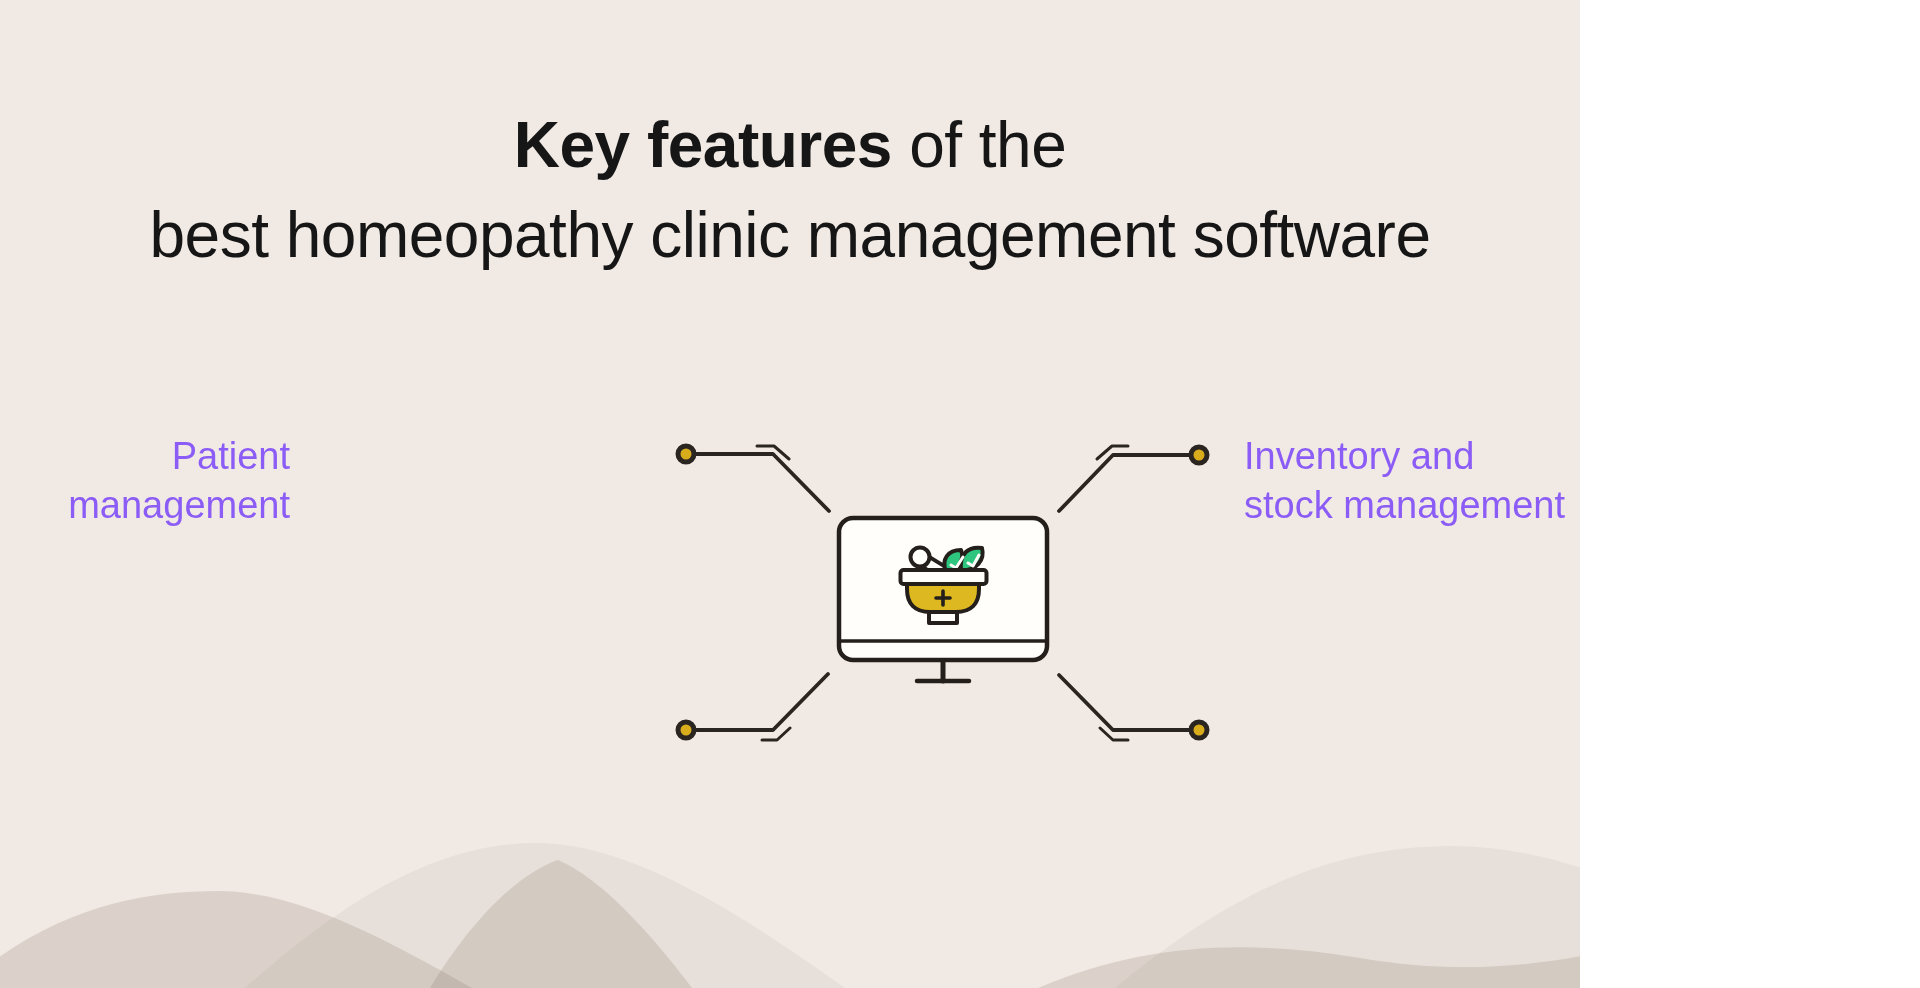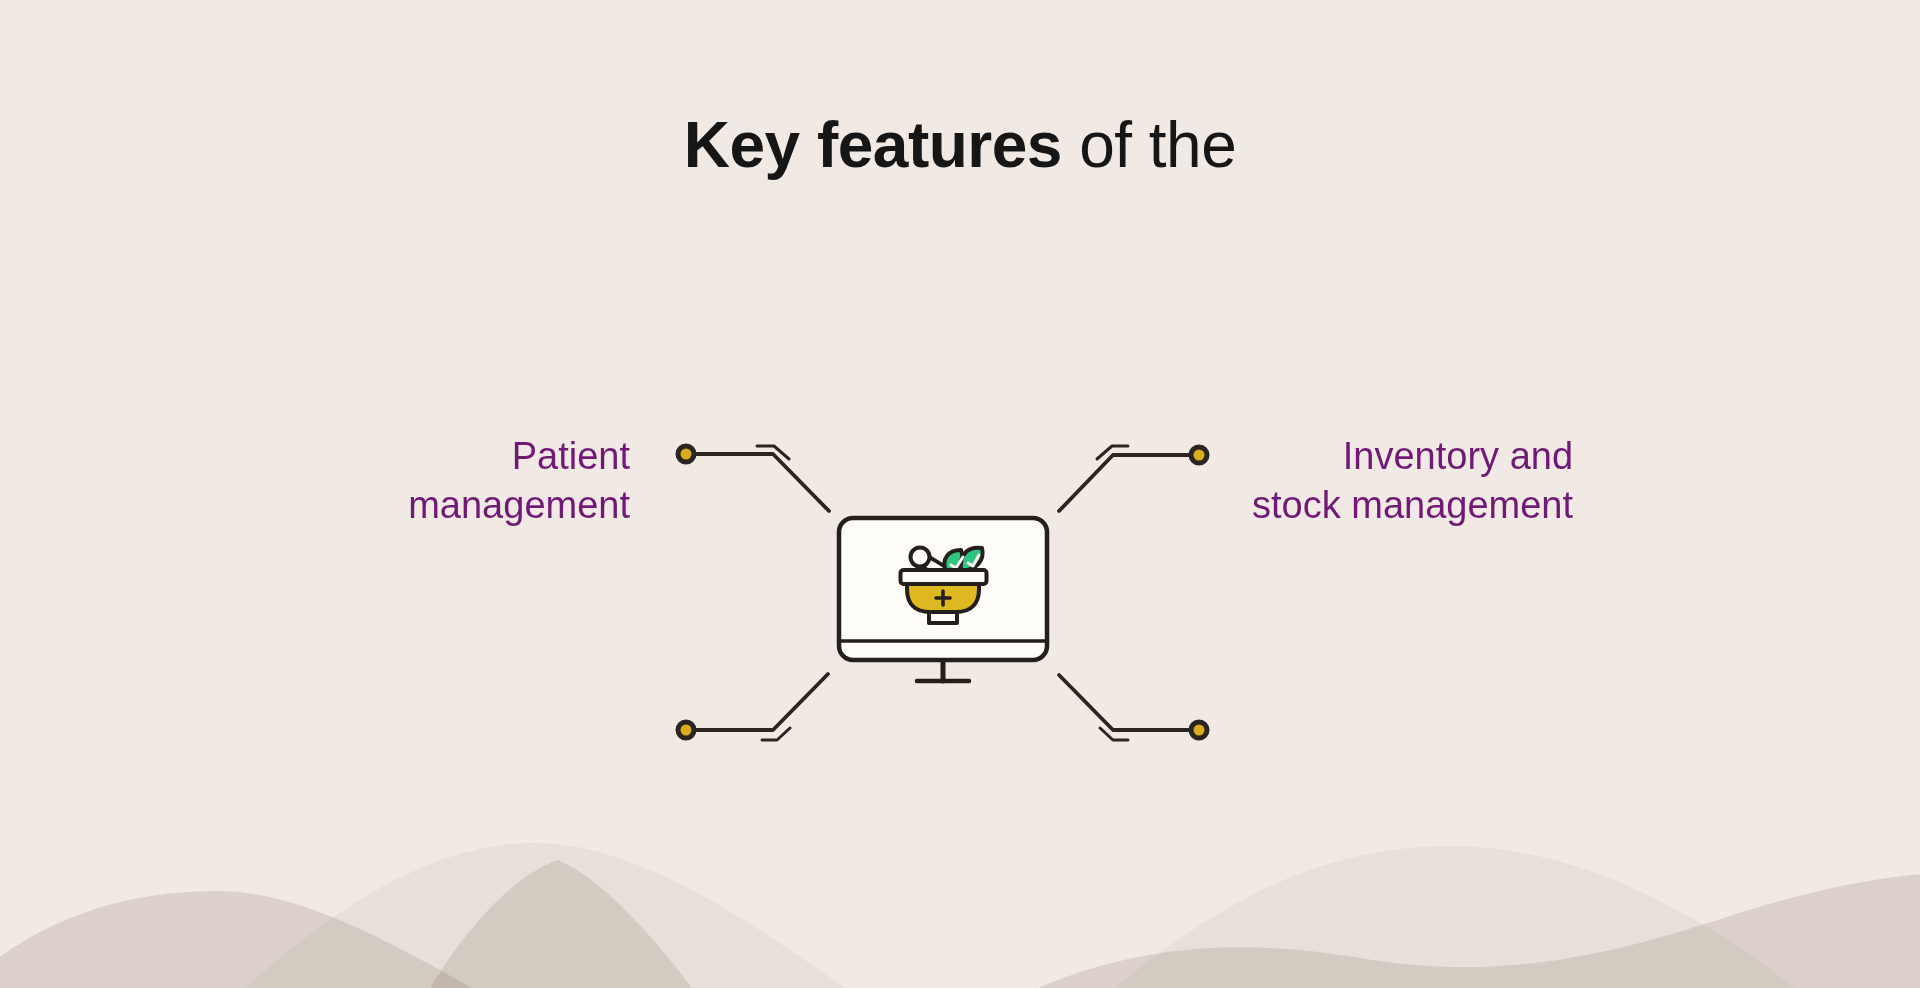--- a/index.html
+++ b/index.html
@@ -1,19 +1,19 @@
 <!DOCTYPE html>
 <html><head>
 <meta charset="utf-8">
 <style>
   html, body { margin: 0; padding: 0; }
   body { font-family: "Liberation Sans", sans-serif; }
   .canvas {
     position: relative;
-    width: 1920px;
+    width: 1580px;
     height: 988px;
     background: #f1eae4;
     overflow: hidden;
   }
   svg.layer {
     position: absolute;
     inset: 0;
     width: 1920px;
     height: 988px;
     display: block;
@@ -27,27 +27,27 @@
     text-align: center;
     color: #161616;
     font-size: 64px;
     line-height: 90px;
     letter-spacing: -0.5px;
     font-weight: 400;
   }
   .title .bold { font-weight: 700; }
   .feature {
     position: absolute;
-    color: #701a75;
+    color: #8b5cf6;
     font-size: 38px;
     line-height: 49px;
     white-space: pre-line;
   }
   .feature.left  { text-align: right; right: 1290px; }
-  .feature.right { text-align: right;  left: 1244px; margin-left: 8px; }
+  .feature.right { text-align: left;  left: 1244px; }
   .feature.top    { top: 432px; }
   .feature.bottom { top: 706px; }
 
   
   .stroke-dark { stroke: #2b2521; fill: none; stroke-linecap: round; stroke-linejoin: round; }
   .main-line { stroke-width: 3.8; }
   .tick-line { stroke-width: 3; }
   .dot { stroke: #2b2521; stroke-width: 5; }
   .outline { stroke: #241f1b; stroke-linecap: round; stroke-linejoin: round; }
 </style>
@@ -59,20 +59,21 @@
   <svg class="layer" viewBox="0 0 1920 988" aria-hidden="true">
     <path d="M245,988 C360,885 450,843 535,843 C620,843 715,895 845,988 Z" fill="#e7e0da"></path>
     <path d="M1115,988 C1230,893 1330,846 1452,846 C1575,846 1695,910 1795,988 Z" fill="#e7e0da"></path>
     <path d="M-40,988 C50,908 140,891 218,891 C300,891 392,943 472,988 Z" fill="rgba(140,125,110,0.22)"></path>
     <path d="M430,988 C468,925 515,875 558,860 C600,878 648,930 692,988 Z" fill="rgba(140,125,110,0.22)"></path>
     <path d="M1038,988 C1140,945 1240,938 1360,958 C1500,982 1610,955 1724,918 C1800,893 1866,879 1920,874 L1920,988 Z" fill="rgba(140,125,110,0.22)"></path>
   </svg>
 
   <div class="title">
     <div><span class="bold">Key features</span><span> of the</span></div>
+    <div>best homeopathy clinic management software</div>
   </div>
 
   <div class="feature left top">Patient
 management</div>
   <div class="feature right top">Inventory and
 stock management</div>
 
   <svg class="layer" viewBox="0 0 1920 988" aria-hidden="true">
 
     <g>

